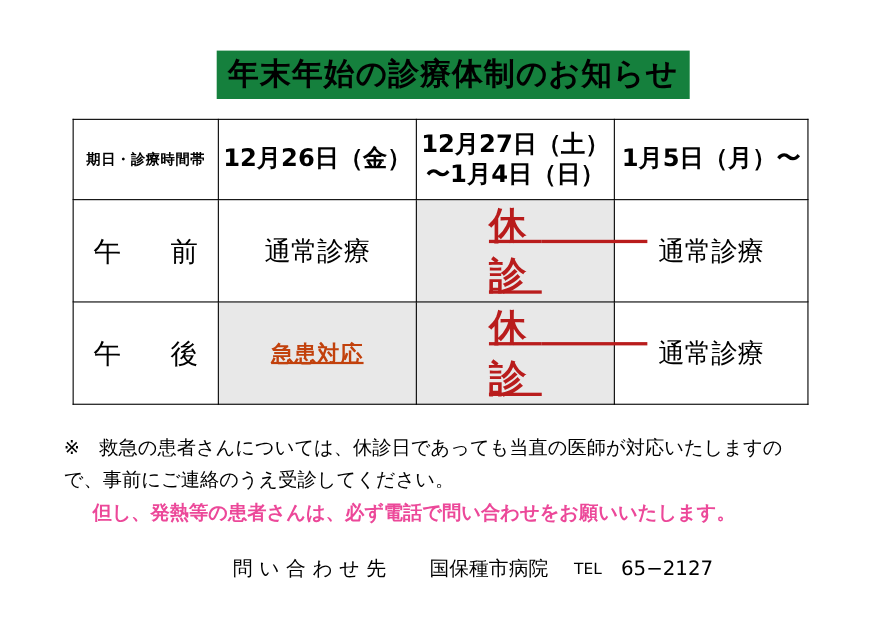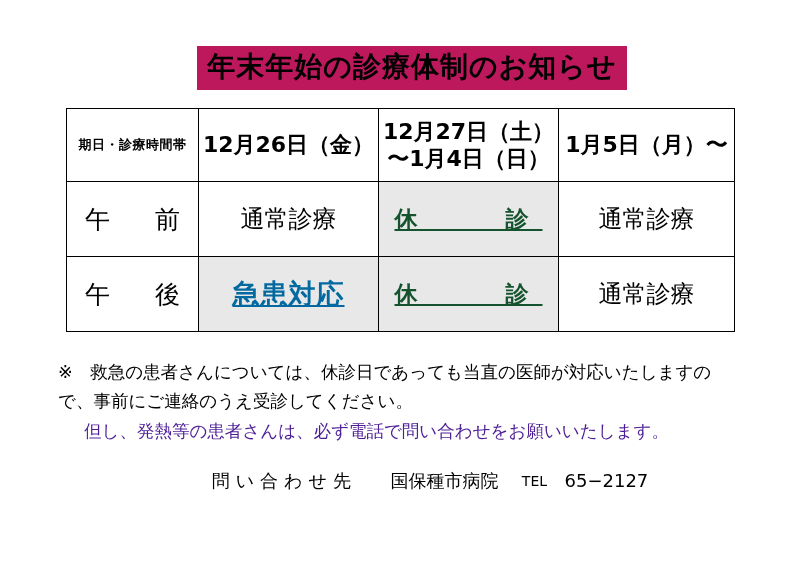--- a/index.html
+++ b/index.html
@@ -21,21 +21,21 @@
     box-sizing: border-box;
   }
 
   
   .title-wrap {
     text-align: center;
     margin-top: 46px;
   }
   .title {
     display: inline-block;
-    background: #be185d;
+    background: #15803d;
     font-size: 28px;
     font-weight: bold;
     letter-spacing: 1px;
     padding: 5px 10px 7px 10px;
     line-height: 1.15;
     margin-left: 24px;
   }
 
   
   .table-wrap {
@@ -74,51 +74,52 @@
   }
   .rowlabel {
     font-size: 25px;
     letter-spacing: 10px;
     text-indent: 10px;
   }
   .cell-normal {
     font-size: 24px;
   }
   .cell-closed {
-    font-size: 23px;
-    font-weight: bold;
-    color: #14532d;
+    font-size: 34px;
+    font-weight: bold;
+    color: #b91c1c;
     text-decoration: underline;
     letter-spacing: 14px;
     text-indent: 14px;
   }
   .cell-urgent {
-    font-size: 27px;
-    font-weight: bold;
-    color: #0369a1;
+    font-size: 20px;
+    font-weight: bold;
+    color: #c2410c;
     text-decoration: underline;
     letter-spacing: 1px;
   }
   td.shaded {
     background: #e8e8e8;
   }
 
   
   .notes {
     margin: 26px 58px 0 58px;
     font-size: 17.5px;
     line-height: 1.62;
   }
   .note-black {
     color: #000000;
   }
   .note-red {
-    color: #4c1d95;
+    color: #ec4899;
     margin-top: 2px;
     padding-left: 26px;
+    font-weight: bold;
   }
 
   
   .footer {
     margin-top: 24px;
     text-align: center;
     font-size: 18px;
     padding-left: 60px;
   }
   .footer .tel-label {

